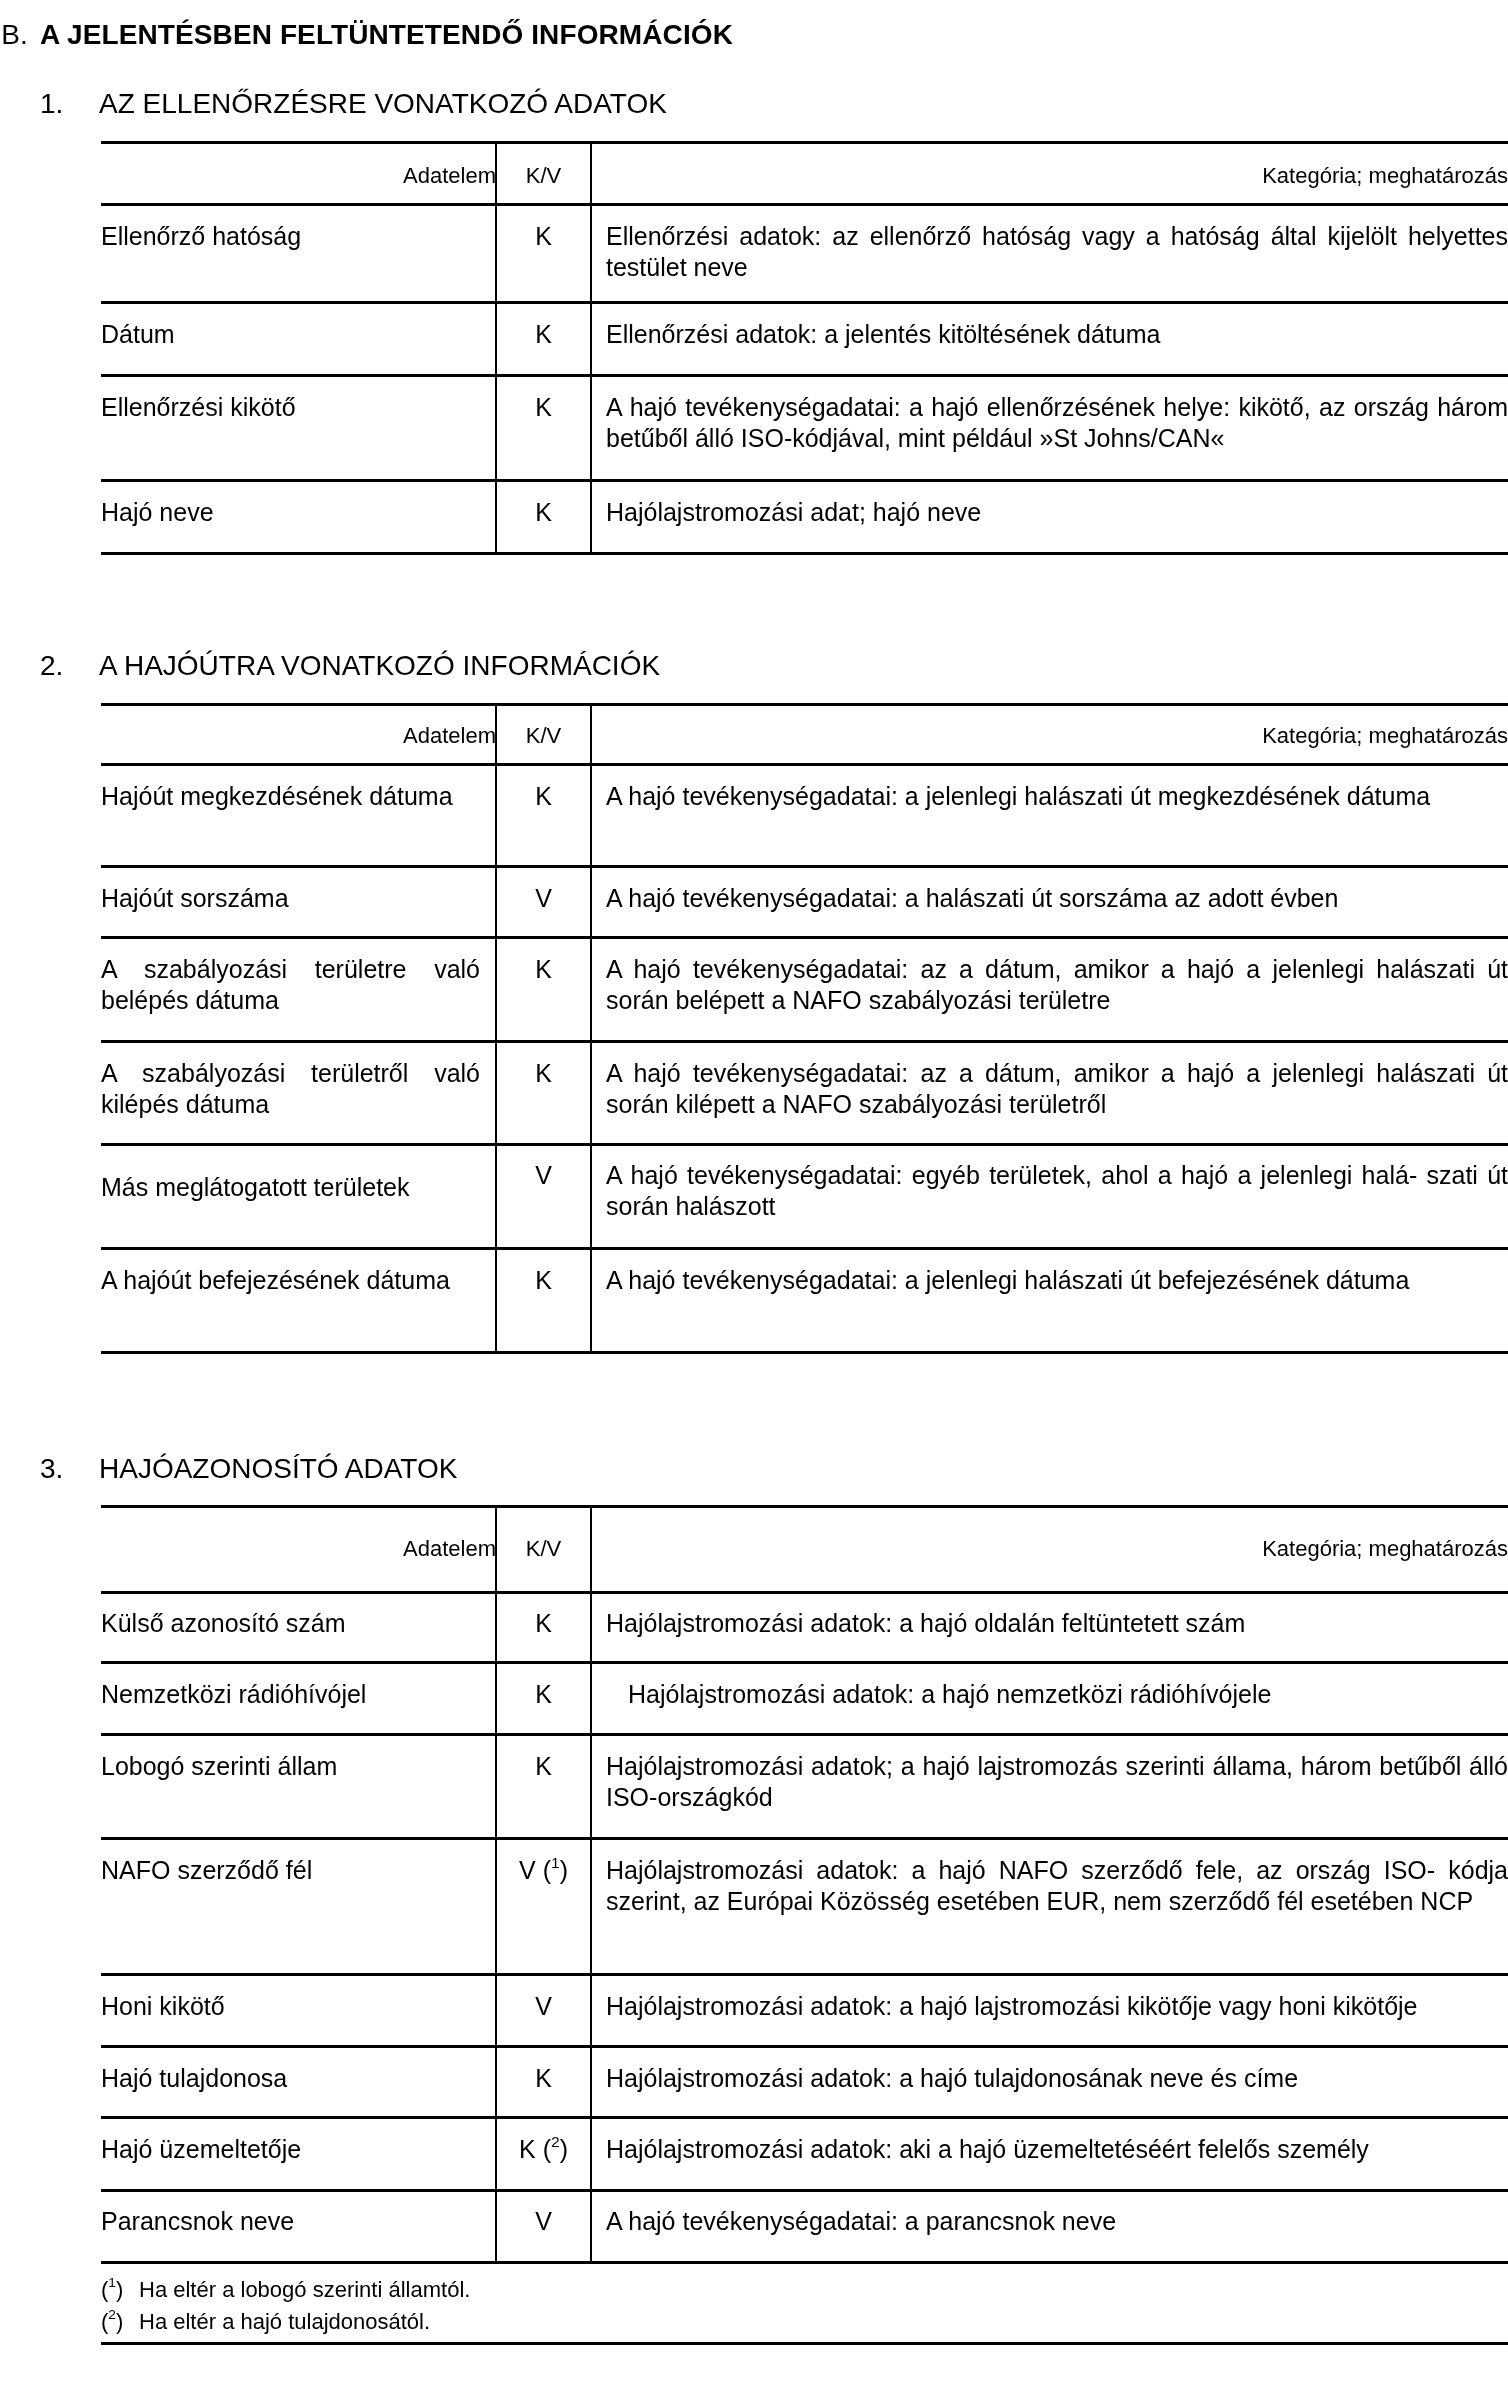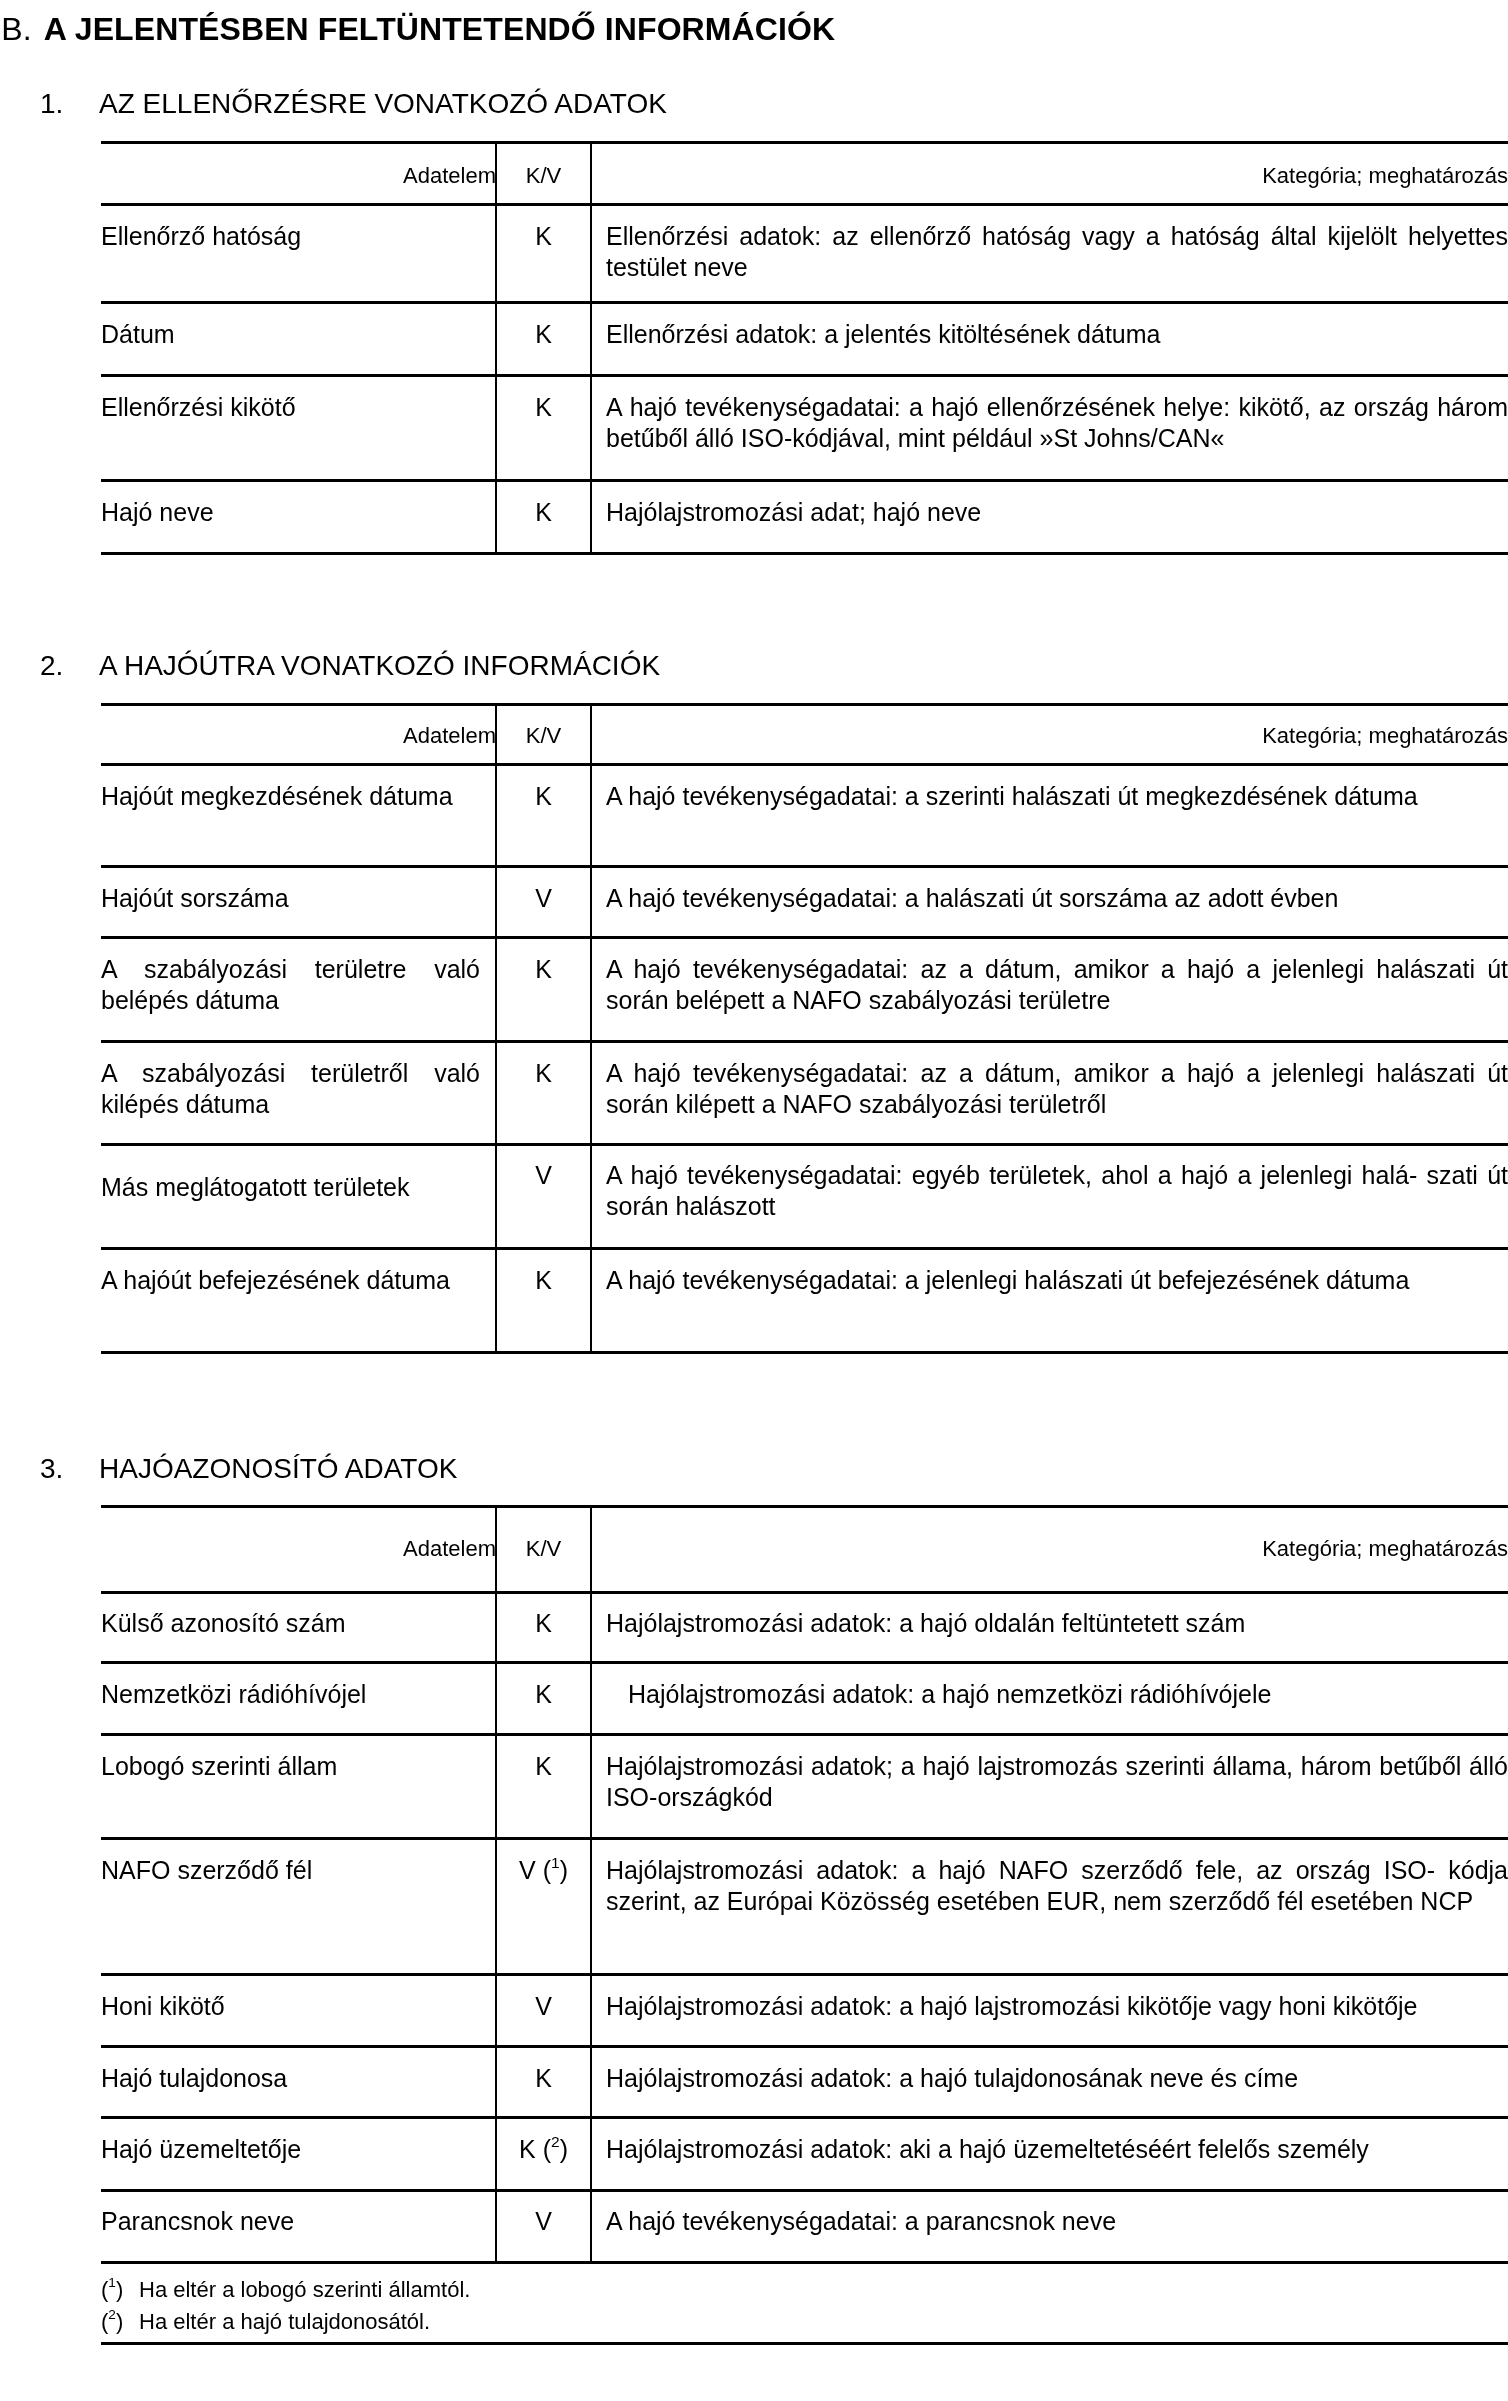--- a/index.html
+++ b/index.html
@@ -2,21 +2,21 @@
 <html style="font-size:10.6px"><head>
   <meta charset="utf-8">
   <style>
     html, body { margin: 0; padding: 0; background: #ffffff; }
     body {
       width: 1508px; height: 2401px; position: relative; overflow: hidden;
       color: #000; font-family: "Liberation Sans", sans-serif;
     }
     .abs { position: absolute; }
     .title {
-      left: 1.3px; top: 11px; font-size: 32px; font-weight: bold; white-space: nowrap;
+      left: 1.3px; top: 19px; font-size: 28px; font-weight: bold; white-space: nowrap;
       letter-spacing: 0.1px;
     }
     .title .lead { font-weight: normal; margin-right: 12px; }
     .sec-head {
       position: absolute; font-size: 28px; white-space: nowrap; line-height: 1;
     }
     .sec-head .num { position: absolute; left: 40px; }
     .sec-head .txt { position: absolute; left: 99px; }
     .tbl { position: absolute; left: 101px; width: 1407px; }
     .rule { position: absolute; left: 0; right: 0; height: 3.3px; background: #000; }
@@ -92,21 +92,21 @@
   <div class="rule" style="top:648px;"></div>
   <div class="vline" style="left:394px; top:0; height:651px;"></div>
   <div class="vline" style="left:489px; top:0; height:651px;"></div>
 
   <div class="cell hdr c1" style="top:20px;">Adatelem</div>
   <div class="cell hdr c2" style="top:20px;">K/V</div>
   <div class="cell hdr c3" style="top:20px;">Kategória; meghatározás</div>
 
   <div class="cell c1" style="top:78px;">Hajóút megkezdésének dátuma</div>
   <div class="cell c2" style="top:78px;">K</div>
-  <div class="cell c3" style="top:78px;">A hajó tevékenységadatai: a szerinti halászati út megkezdésének dátuma</div>
+  <div class="cell c3" style="top:78px;">A hajó tevékenységadatai: a jelenlegi halászati út megkezdésének dátuma</div>
 
   <div class="cell c1" style="top:180px;">Hajóút sorszáma</div>
   <div class="cell c2" style="top:180px;">V</div>
   <div class="cell c1" style="top:251px;">A szabályozási területre való belépés dátuma</div>
 
   <div class="cell c3" style="top:180px;">A hajó tevékenységadatai: a halászati út sorszáma az adott évben</div>
   <div class="cell c2" style="top:251px;">K</div>
   <div class="cell c3" style="top:251px;">A hajó tevékenységadatai: az a dátum, amikor a hajó a jelenlegi halászati út során belépett a NAFO szabályozási területre</div>
 
   <div class="cell c1" style="top:355px;">A szabályozási területről való kilépés dátuma</div>

